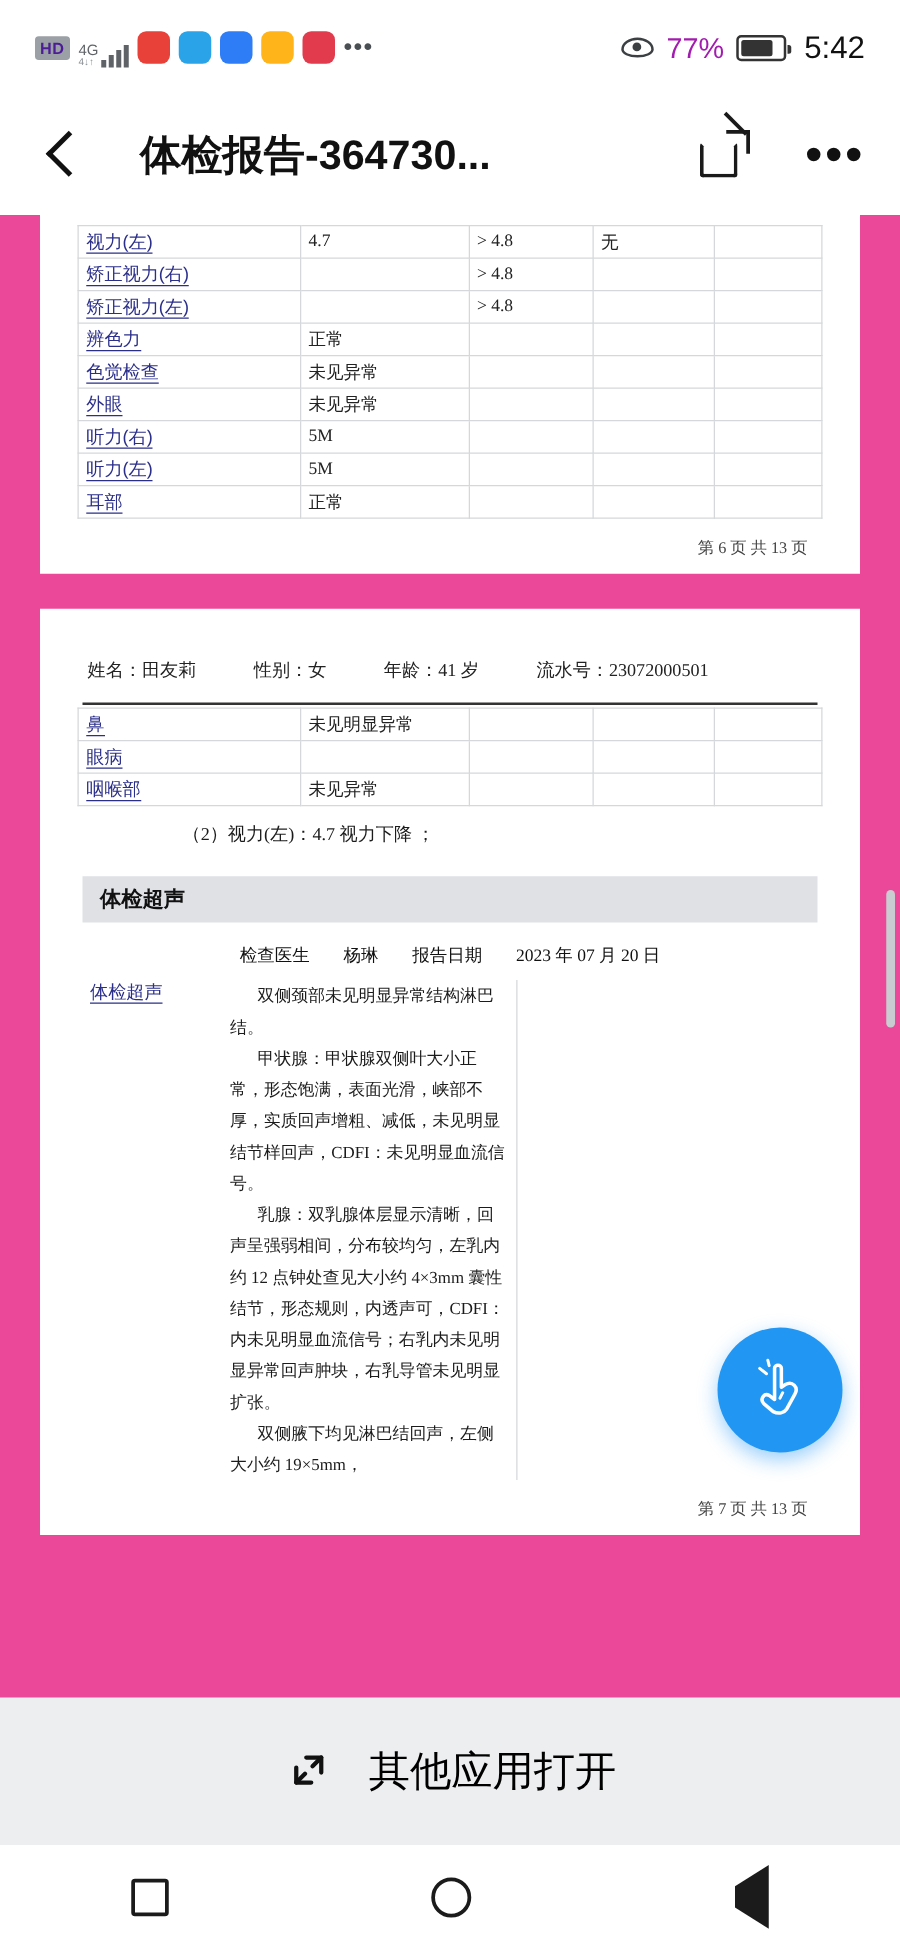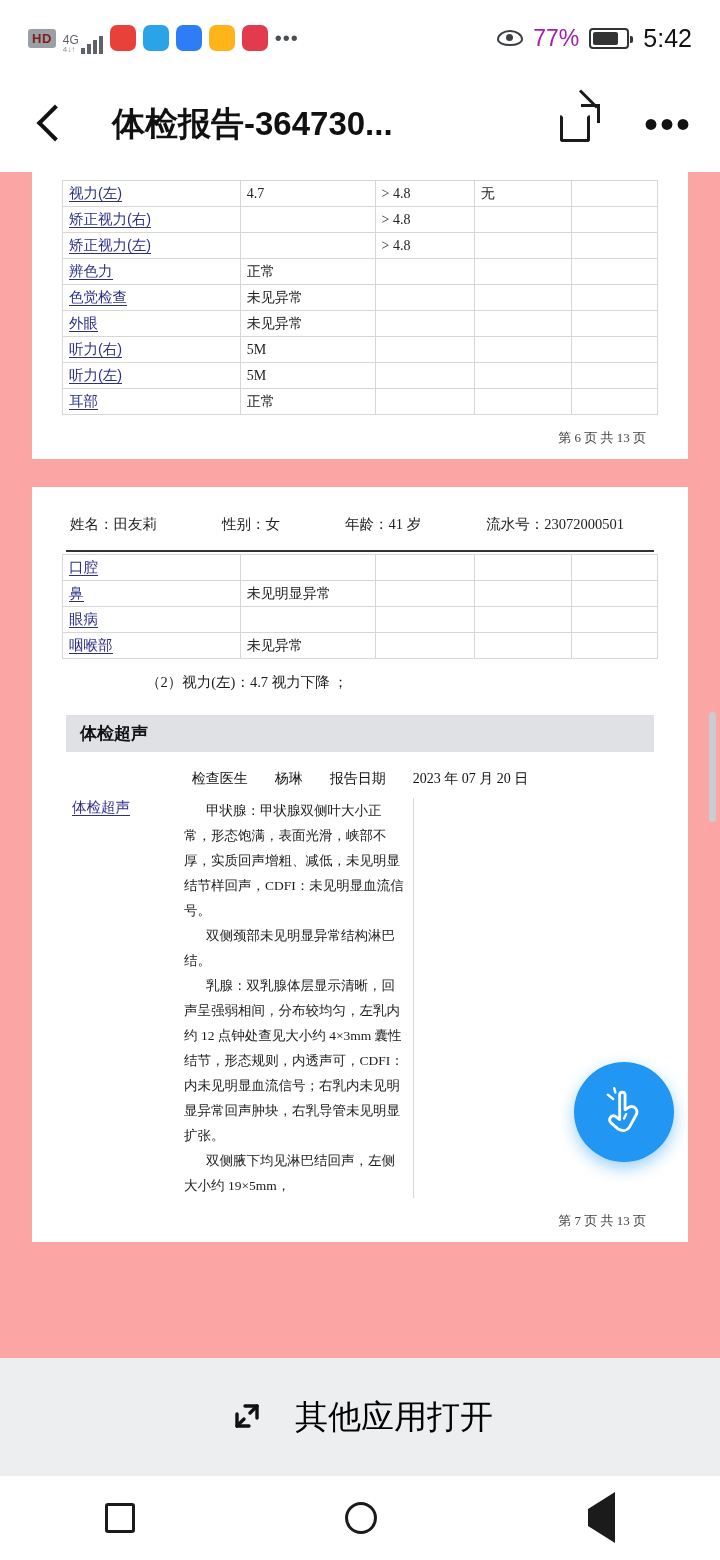--- a/index.html
+++ b/index.html
@@ -13,21 +13,21 @@
 
   
   .statusbar {
     height: 76px; display: flex; align-items: center;
     padding: 0 28px; background: #ffffff;
     justify-content: space-between;
   }
   .status-left { display: flex; align-items: center; gap: 7px; }
   .status-right { display: flex; align-items: center; gap: 10px; }
   .hd-badge {
-    background: #9aa0a6; color: #7f1d1d; font-size: 13px; font-weight: bold;
+    background: #9aa0a6; color: #4c1d95; font-size: 13px; font-weight: bold;
     border-radius: 3px; padding: 2px 4px; letter-spacing: .5px;
   }
   .net-group { display: flex; align-items: center; gap: 2px; margin-top: 12px; }
   .net-label { font-size: 12px; color: #606468; line-height: 1; }
   .net-sub { font-size: 8px; color: #8a8f94; line-height: 1; }
   .bars { display: flex; align-items: flex-end; gap: 2px; height: 20px; }
   .bars i { display: block; width: 4px; background: #5f6368; }
   .bars i:nth-child(1){height:6px}
   .bars i:nth-child(2){height:10px}
   .bars i:nth-child(3){height:14px}
@@ -94,21 +94,21 @@
     content:""; position:absolute; right:0; top:0; width:3px; height:100%; background:#1a1a1a;
   }
   .share-icon .diag {
     position:absolute; right:3px; top:2px; width:24px; height:3px; background:#1a1a1a;
     transform: rotate(45deg); transform-origin: right center;
   }
   .more-dots { font-size: 40px; color: #111; line-height: 22px; letter-spacing: 2px; flex:0 0 auto;}
 
   
   .viewer {
-    position: relative; background: #fca5a5;
+    position: relative; background: #ec4899;
     height: 1186px; overflow: hidden; padding: 0 32px;
   }
   .page {
     background: #fff; margin: 0 auto; width: 656px; position: relative;
   }
   .page + .page { margin-top: 28px; }
   .page-inner { padding: 0 30px; }
 
   table.rpt { width: 100%; border-collapse: collapse; }
   table.rpt td {
@@ -122,21 +122,21 @@
   td.v1 { width: 125px; font-family: "Liberation Serif", serif; }
   td.v2 { width: 92px; font-family: "Liberation Serif", serif; color:#333; }
   td.v3 { width: 90px; }
   td.v4 { width: 80px; }
 
   .pagefoot {
     text-align: right; font-size: 13px; color: #444; padding: 14px 42px 12px 0;
     font-family: "Liberation Serif", serif;
   }
   .pinfo {
-    display: flex; font-size: 14.5px; color: #222; padding: 28px 8px 16px 8px; gap: 65px;
+    display: flex; font-size: 14.5px; color: #222; padding: 40px 8px 16px 8px; gap: 46px;
     font-family: "Liberation Serif", serif;
   }
   .hr-thick { border-top: 2px solid #333; margin: 0 4px 0 4px; }
 
   .summary {
     font-size: 14.5px; color: #1b1b1b; padding: 10px 4px 2px 10px; line-height: 26px;
     font-family: "Liberation Serif", serif;
   }
   .summary .k { letter-spacing: 6px; font-weight: bold; }
 
@@ -326,27 +326,20 @@
         <div class="pinfo">
           <span>姓名：田友莉</span>
           <span>性别：女</span>
           <span>年龄：41 岁</span>
           <span>流水号：23072000501</span>
         </div>
         <div class="hr-thick"></div>
         <table class="rpt" style="margin-top:2px;">
           <tbody>
           <tr>
-            <td class="lbl"><span>口腔</span></td>
-            <td class="v1"></td>
-            <td class="v2"></td>
-            <td class="v3"></td>
-            <td class="v4"></td>
-          </tr>
-          <tr>
             <td class="lbl"><span>鼻</span></td>
             <td class="v1">未见明显异常</td>
             <td class="v2"></td>
             <td class="v3"></td>
             <td class="v4"></td>
           </tr>
           <tr>
             <td class="lbl"><span>眼病</span></td>
             <td class="v1"></td>
             <td class="v2"></td>
@@ -374,22 +367,22 @@
           <span>杨琳</span>
           <span>报告日期</span>
           <span>2023 年 07 月 20 日</span>
         </div>
 
         <div class="us-wrap">
           <div class="us-label">
             <span>体检超声</span>
           </div>
           <div class="us-body">
+            <p class="ind">双侧颈部未见明显异常结构淋巴结。</p>
             <p class="ind">甲状腺：甲状腺双侧叶大小正常，形态饱满，表面光滑，峡部不厚，实质回声增粗、减低，未见明显结节样回声，CDFI：未见明显血流信号。</p>
-            <p class="ind">双侧颈部未见明显异常结构淋巴结。</p>
             <p class="ind">乳腺：双乳腺体层显示清晰，回声呈强弱相间，分布较均匀，左乳内约 12 点钟处查见大小约 4×3mm 囊性结节，形态规则，内透声可，CDFI：内未见明显血流信号；右乳内未见明显异常回声肿块，右乳导管未见明显扩张。</p>
             <p class="ind">双侧腋下均见淋巴结回声，左侧大小约 19×5mm，</p>
           </div>
           <div class="us-right"></div>
         </div>
       </div>
       <div class="pagefoot">第 7 页 共 13 页</div>
     </div>
 
     <div class="scrollbar"></div>

